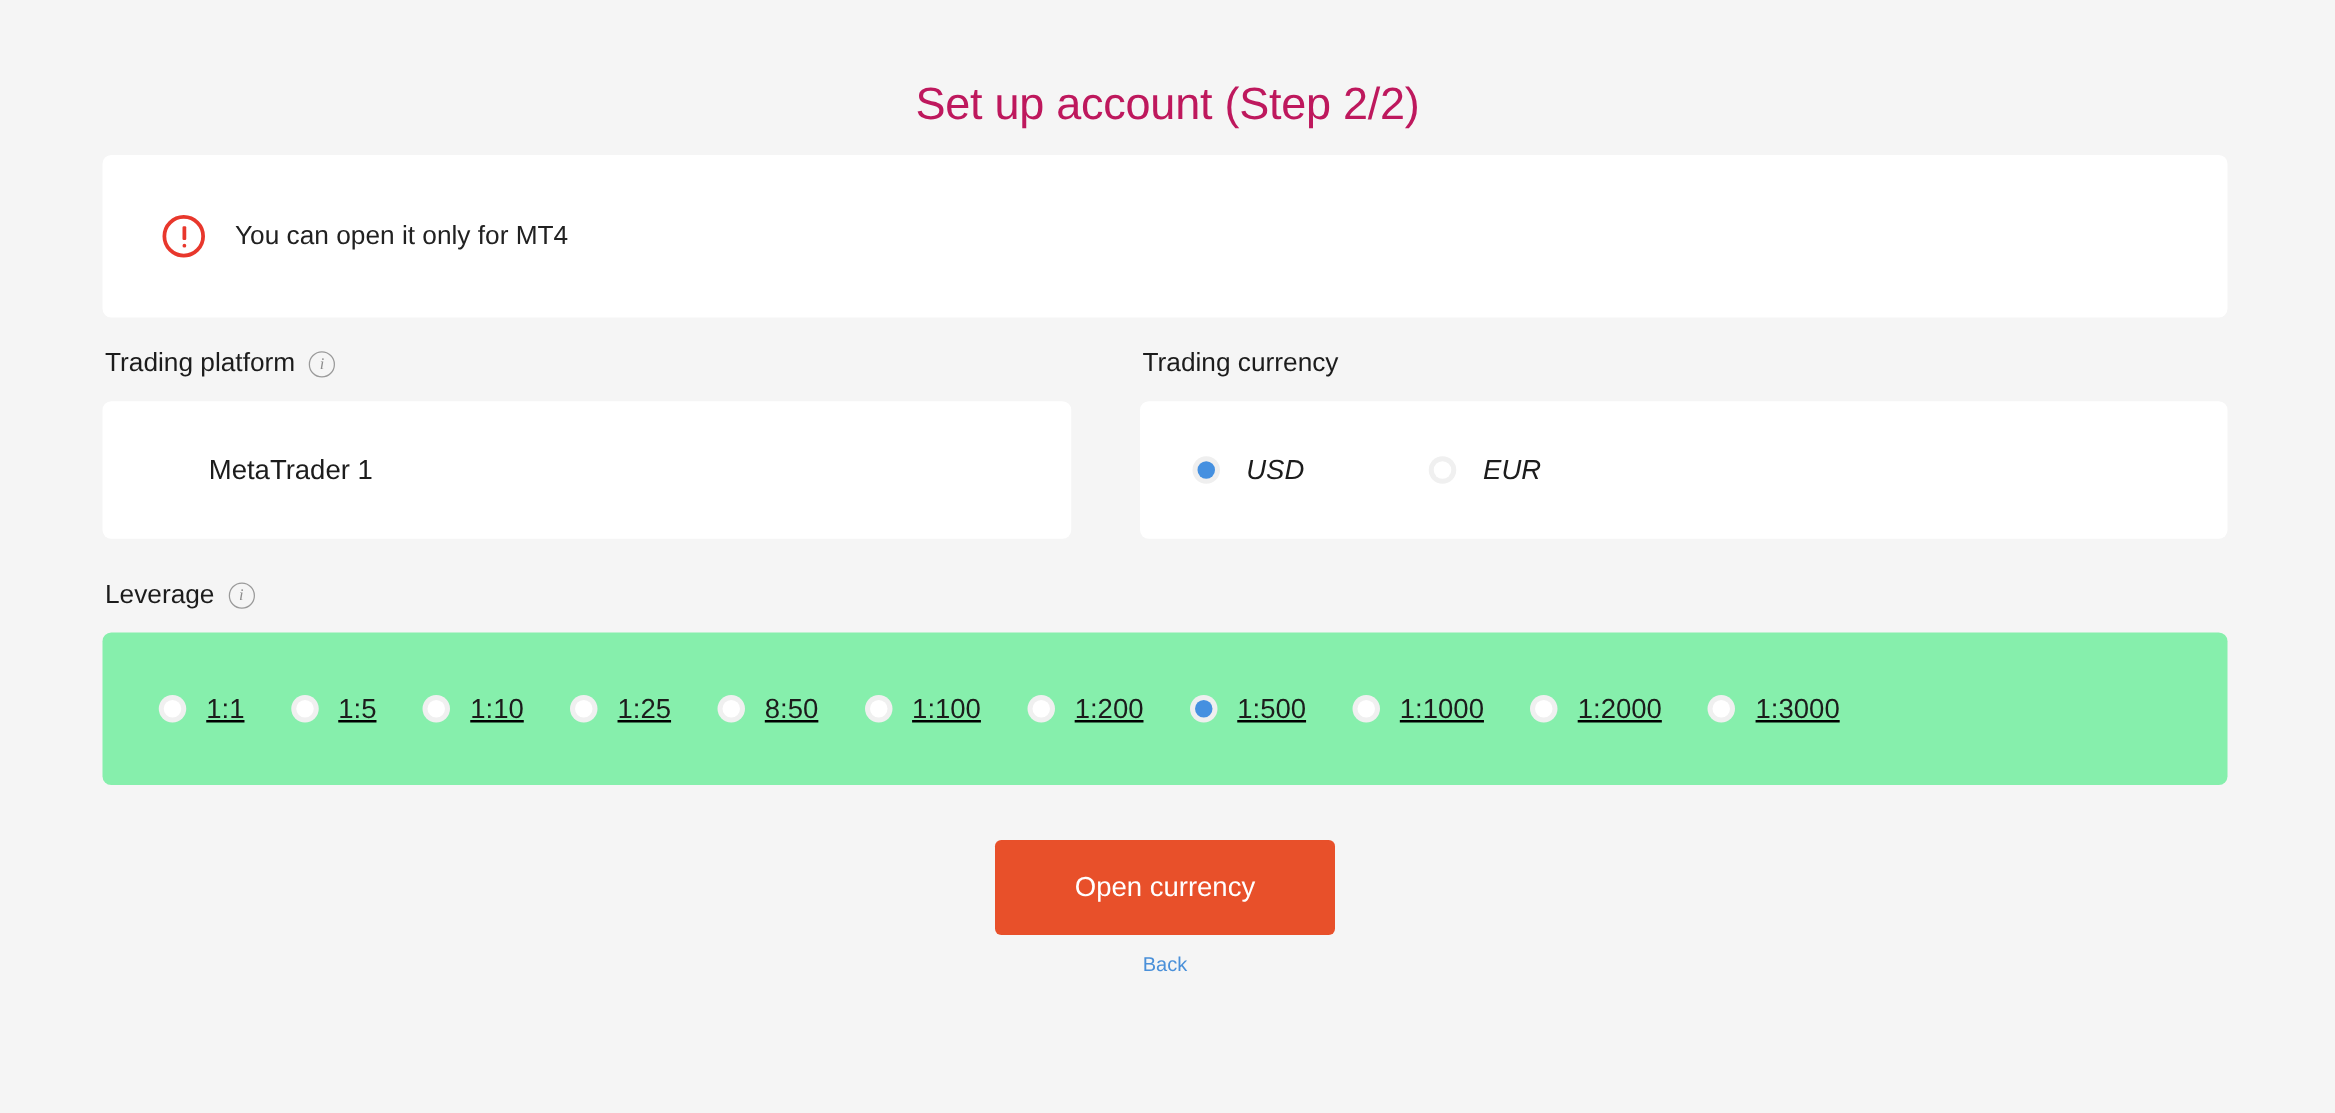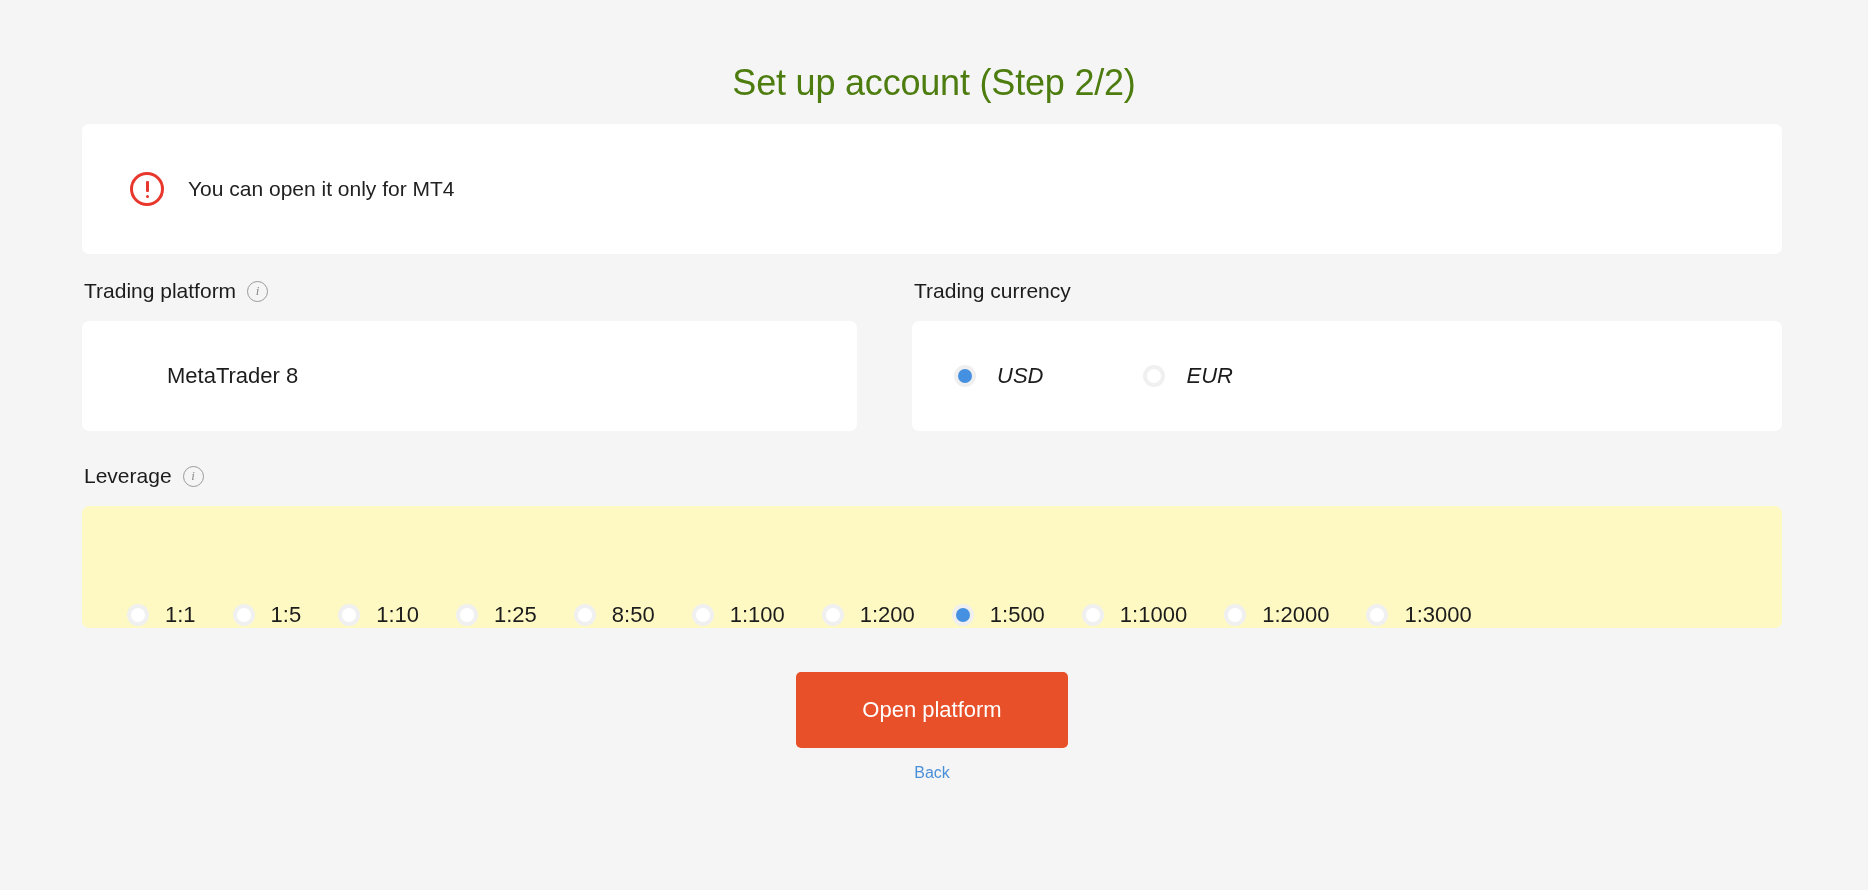--- a/index.html
+++ b/index.html
@@ -19,21 +19,21 @@
     background: #f5f5f5;
   }
   .title {
     position: absolute;
     top: 62px;
     left: 0;
     width: 1868px;
     text-align: center;
     font-size: 36px;
     font-weight: 400;
-    color: #4d7c0f;
+    color: #be185d;
     letter-spacing: -0.2px;
   }
   .content {
     position: absolute;
     left: 82px;
     top: 124px;
     width: 1700px;
   }
 
   
@@ -169,27 +169,28 @@
     margin-left: 21px;
     font-size: 22px;
     color: #1c1c1c;
     white-space: nowrap;
   }
   .currency-card .radio-opt { margin-right: 100px; }
 
   
   .leverage-card {
     width: 1700px;
-    background: #fef9c3;
+    background: #86efac;
     border-radius: 7px;
     height: 122px;
     display: flex;
-    align-items: flex-end;
+    align-items: center;
     padding-left: 45px;
     margin-top: 9px;
+    text-decoration: underline;
   }
   .leverage-card .radio-opt { margin-right: 37px; }
   .leverage-card .radio-label { margin-left: 16px; }
 
   .section-gap { margin-top: 24px; }
 
   
   .actions {
     margin-top: 44px;
     display: flex;
@@ -230,21 +231,21 @@
     </div>
 
     <div class="row">
 
       <div class="col-left">
         <div class="field-label">
           <span>Trading platform</span>
           <span class="info-icon">i</span>
         </div>
         <div class="value-card platform-card">
-          <span class="platform-value">MetaTrader 8</span>
+          <span class="platform-value">MetaTrader 1</span>
         </div>
       </div>
 
       <div class="col-gap"></div>
 
       <div class="col-right">
         <div class="field-label">
           <span>Trading currency</span>
         </div>
         <div class="value-card currency-card">
@@ -327,18 +328,18 @@
           <div class="radio-opt">
             <span class="radio-dot"></span>
             <span class="radio-label">1:3000</span>
           </div>
 
         </div>
       </div>
     </div>
 
     <div class="actions">
-      <button class="open-btn">Open platform</button>
+      <button class="open-btn">Open currency</button>
       <a class="back-link">Back</a>
     </div>
 
   </div>
 </div>
 
 </body></html>

